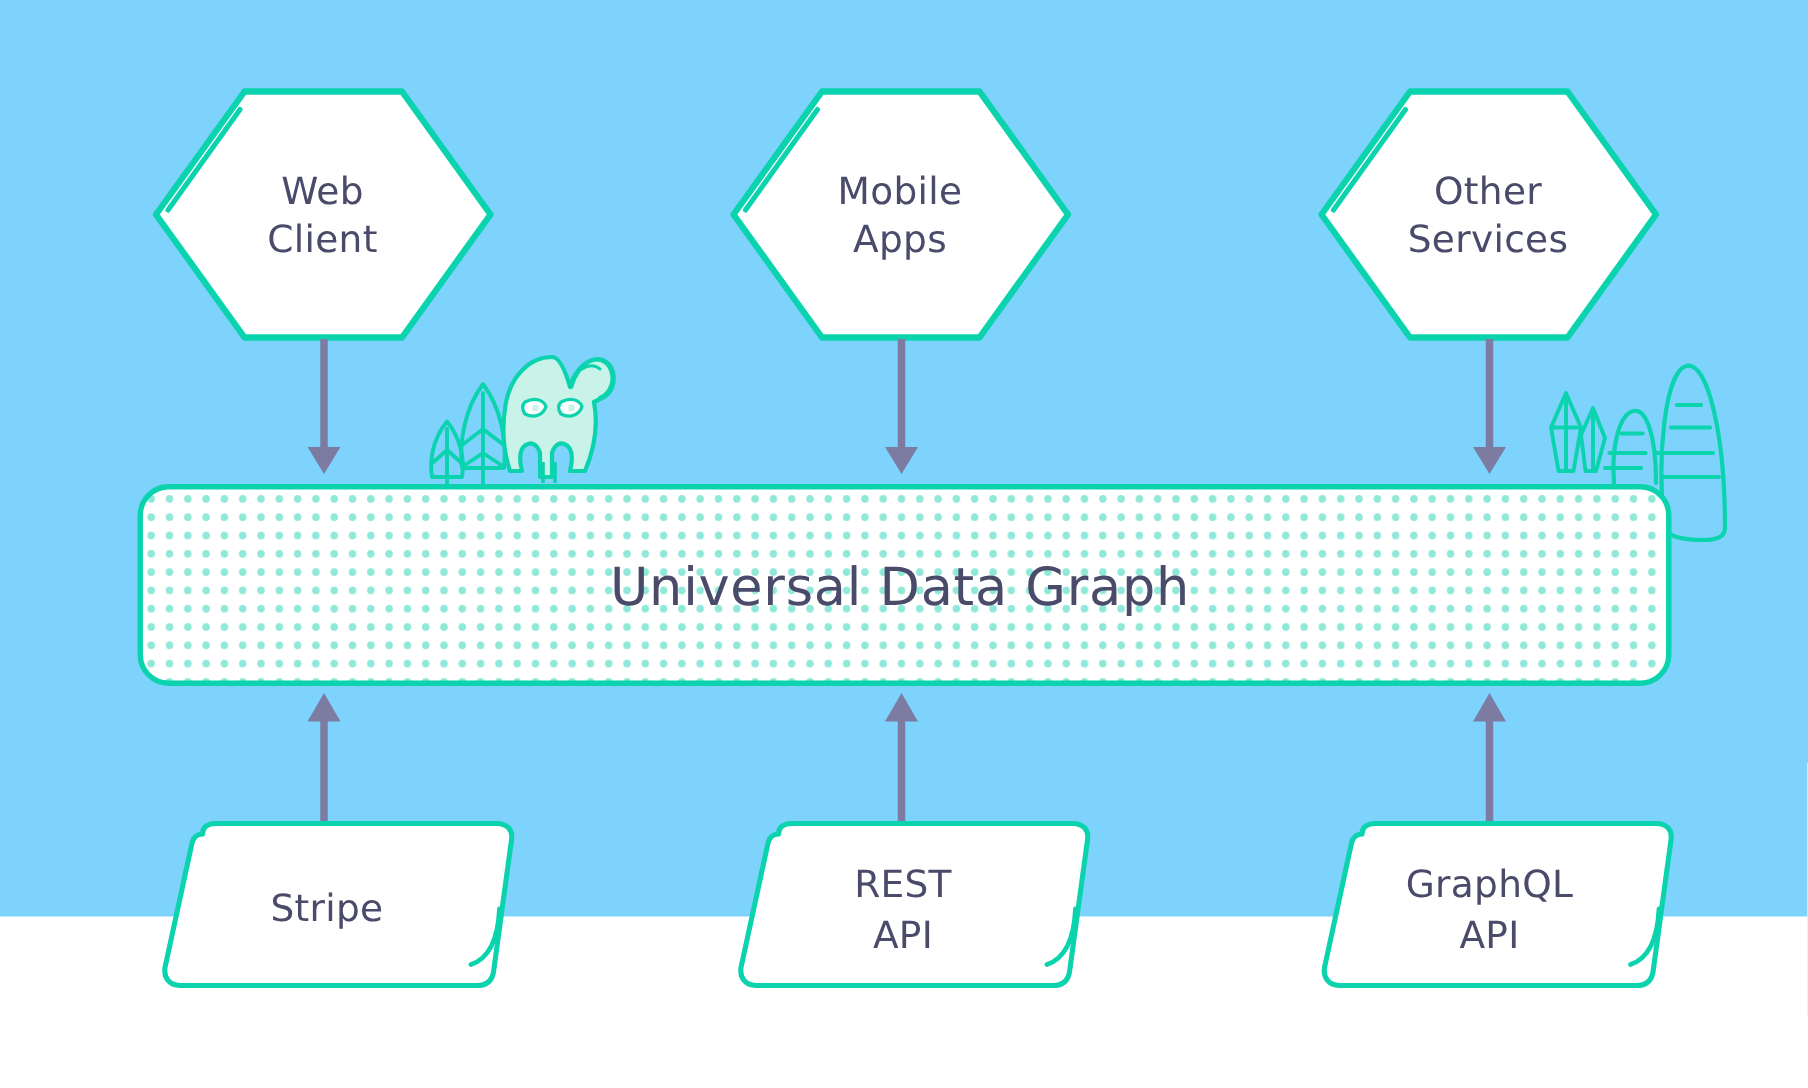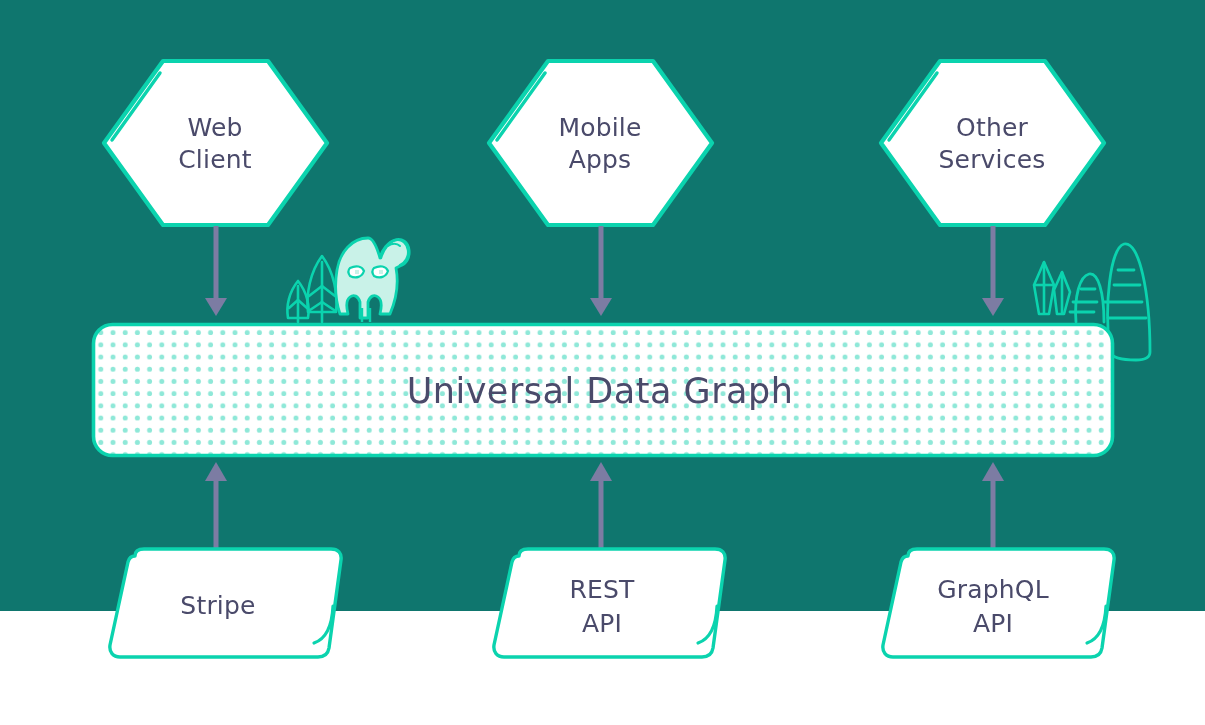--- a/index.html
+++ b/index.html
@@ -10,21 +10,21 @@
   body {
     width: 1205px;
     height: 725px;
     font-family: "DejaVu Sans", sans-serif;
     overflow: hidden;
   }
   #stage {
     position: relative;
     width: 1205px;
     height: 611px;
-    background: #0f766e;
+    background: #7dd3fc;
   }
   #diagram {
     position: absolute;
     top: 0;
     left: 0;
     width: 1205px;
     height: 725px;
   }
   .node-label {
     font-family: "DejaVu Sans", sans-serif;

